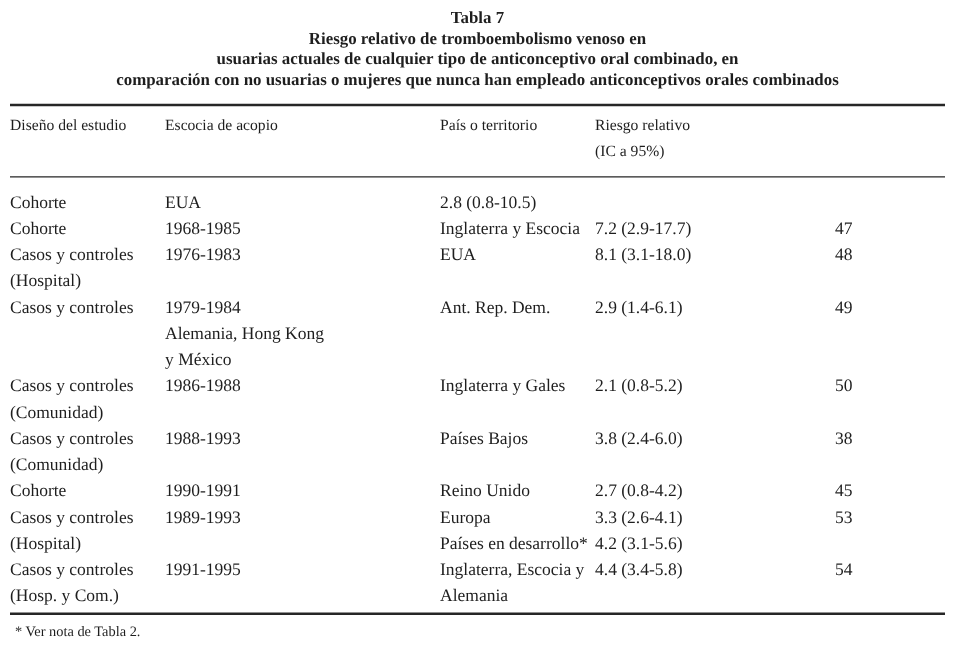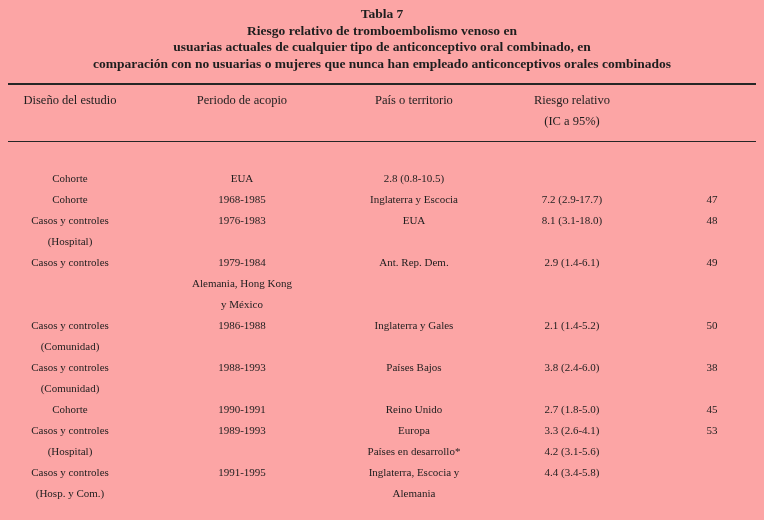--- a/index.html
+++ b/index.html
@@ -1,19 +1,19 @@
 <!DOCTYPE html>
 <html><head>
 <meta charset="utf-8">
 <style>
   html, body { margin: 0; padding: 0; background: #e8e8e8; }
   .page {
     width: 764px;
     height: 520px;
-    background: #fca5a5;
+    background: #ffffff;
     color: #1e1e1e;
     font-family: "Liberation Serif", "DejaVu Serif", serif;
     overflow: hidden;
     position: relative;
     box-sizing: border-box;
   }
   .title-block {
     padding-top: 6px;
     text-align: center;
     font-weight: bold;
@@ -31,27 +31,27 @@
     display: grid;
     grid-template-columns: 124px 220px 124px 192px 88px;
   }
   .thead {
     margin: 0 8px;
     padding: 5px 0 9px 0;
     font-size: 12.5px;
     line-height: 21px;
   }
   .tbody {
-    margin: 16px 8px;
+    margin: 0 8px;
     padding: 10px 0 2px 0;
-    font-size: 11px;
+    font-size: 14px;
     line-height: 21px;
   }
   .th, .td {
-    text-align: center;
+    text-align: left;
     white-space: nowrap;
     overflow: visible;
   }
   .cell-line { white-space: nowrap; }
   .footnote {
     padding: 7px 0 0 12px;
     font-size: 11.5px;
     line-height: 15px;
   }
 </style>
@@ -67,21 +67,21 @@
     <div class="title-line">comparación con no usuarias o mujeres que nunca han empleado anticonceptivos orales combinados</div>
   </div>
 
   <div class="rule top"></div>
 
   <div class="thead">
     <div class="th">
       <div class="cell-line">Diseño del estudio</div>
     </div>
     <div class="th">
-      <div class="cell-line">Periodo de acopio</div>
+      <div class="cell-line">Escocia de acopio</div>
     </div>
     <div class="th">
       <div class="cell-line">País o territorio</div>
     </div>
     <div class="th">
       <div class="cell-line">Riesgo relativo</div>
       <div class="cell-line">(IC a 95%)</div>
     </div>
   </div>
 
@@ -158,21 +158,21 @@
           <div class="cell-line">Casos y controles</div>
           <div class="cell-line">(Comunidad)</div>
         </div>
         <div class="td">
           <div class="cell-line">1986-1988</div>
         </div>
         <div class="td">
           <div class="cell-line">Inglaterra y Gales</div>
         </div>
         <div class="td">
-          <div class="cell-line">2.1 (1.4-5.2)</div>
+          <div class="cell-line">2.1 (0.8-5.2)</div>
         </div>
         <div class="td">
           <div class="cell-line">50</div>
         </div>
       </div>
       <div class="tr">
         <div class="td">
           <div class="cell-line">Casos y controles</div>
           <div class="cell-line">(Comunidad)</div>
         </div>
@@ -193,21 +193,21 @@
         <div class="td">
           <div class="cell-line">Cohorte</div>
         </div>
         <div class="td">
           <div class="cell-line">1990-1991</div>
         </div>
         <div class="td">
           <div class="cell-line">Reino Unido</div>
         </div>
         <div class="td">
-          <div class="cell-line">2.7 (1.8-5.0)</div>
+          <div class="cell-line">2.7 (0.8-4.2)</div>
         </div>
         <div class="td">
           <div class="cell-line">45</div>
         </div>
       </div>
       <div class="tr">
         <div class="td">
           <div class="cell-line">Casos y controles</div>
           <div class="cell-line">(Hospital)</div>
         </div>
@@ -234,20 +234,23 @@
         <div class="td">
           <div class="cell-line">1991-1995</div>
         </div>
         <div class="td">
           <div class="cell-line">Inglaterra, Escocia y</div>
           <div class="cell-line">Alemania</div>
         </div>
         <div class="td">
           <div class="cell-line">4.4 (3.4-5.8)</div>
         </div>
+        <div class="td">
+          <div class="cell-line">54</div>
+        </div>
       </div>
     </div>
 
   <div class="rule"></div>
 
   <div class="footnote">* Ver nota de Tabla 2.</div>
 
 </div>
 
 </body></html>

